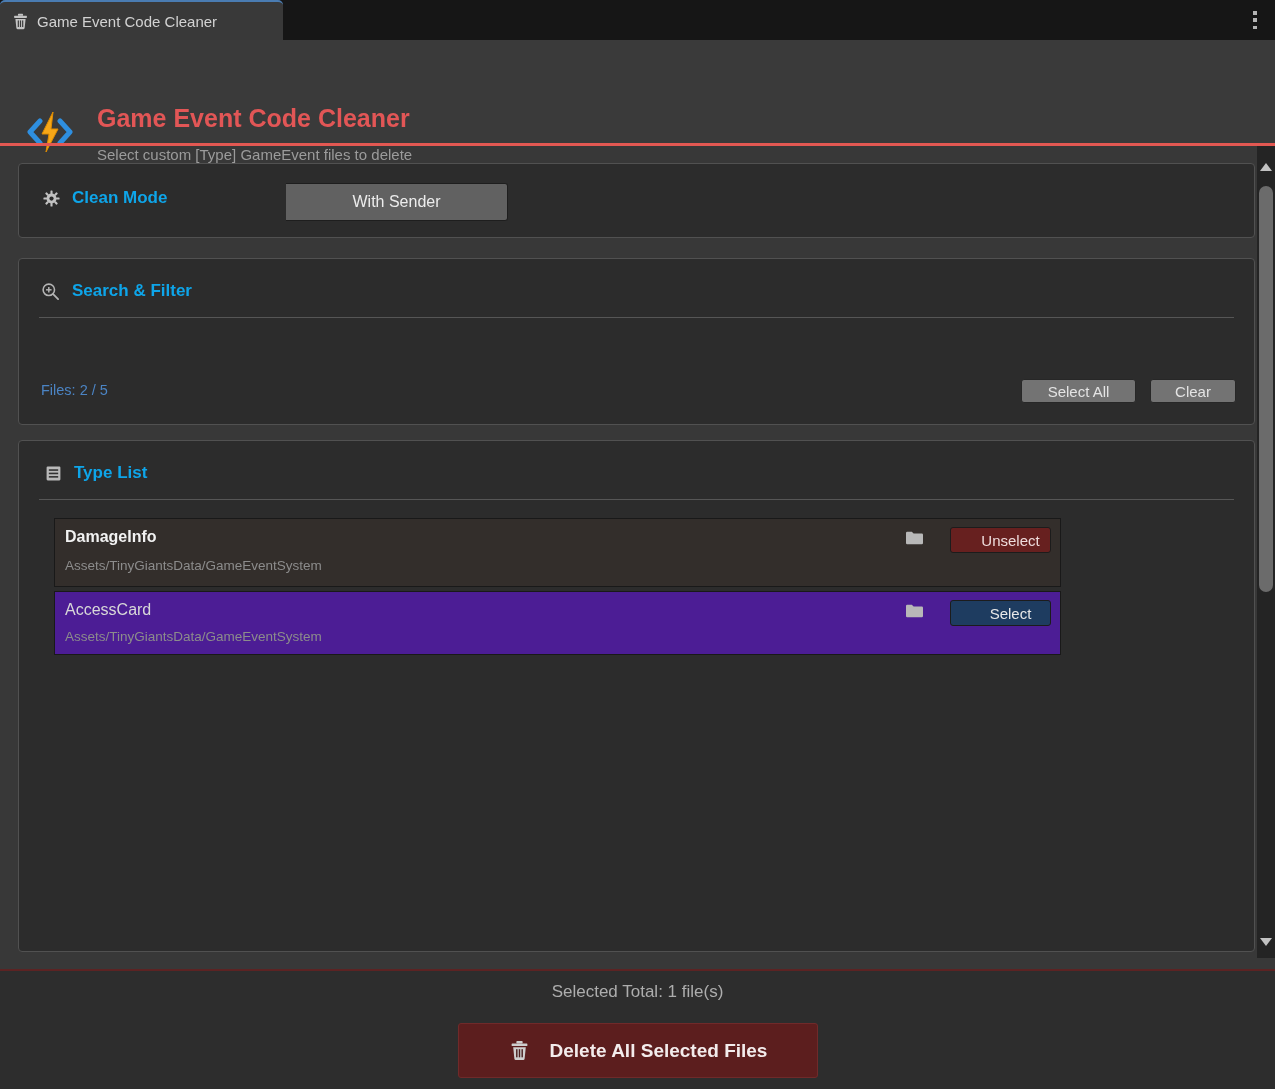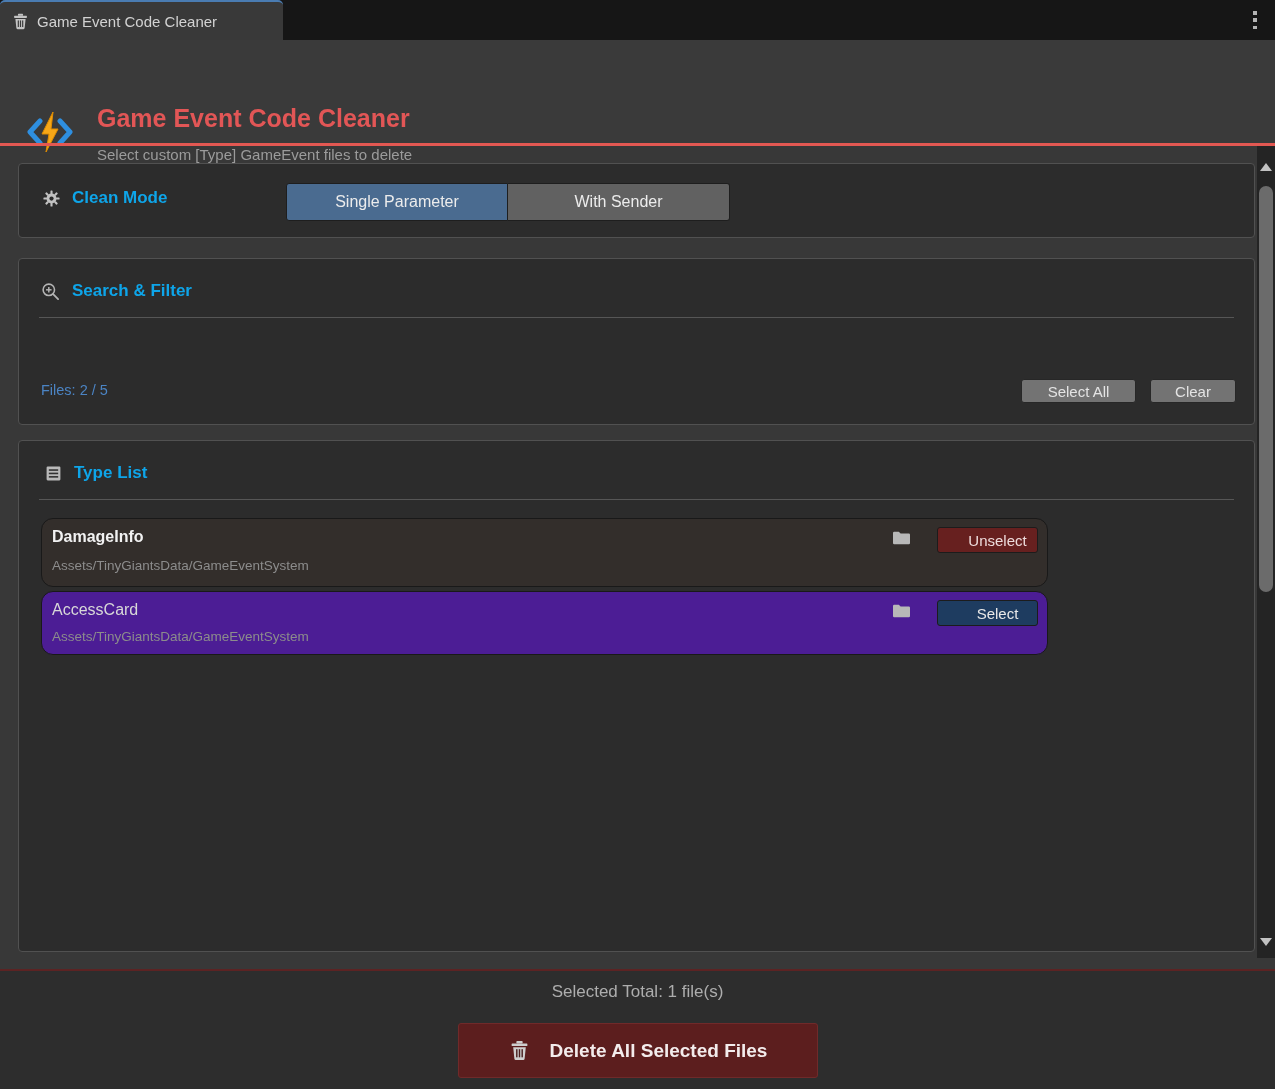--- a/index.html
+++ b/index.html
@@ -75,22 +75,22 @@
     color:#e4e4e4; font-size:15px; display:flex; align-items:center; justify-content:center;
     cursor:pointer; font-family:inherit;
   }
   .btn-select-all { right:118px; width:115px; }
   .btn-clear { right:18px; width:86px; }
 
   
   .p3-head { left:26px; top:22px; }
   .p3-div { top:58px; }
   .file-row {
-    position:absolute; left:22px; width:1007px;
-    border:1px solid #191919; border-radius:12px;
+    position:absolute; left:35px; width:1007px;
+    border:1px solid #191919; border-radius:0;
   }
   .row-0 { top:77px; height:69px; background:#332e2b; }
   .row-1 { top:150px; height:64px; background:#4c1d95; }
   .file-name { position:absolute; left:10px; top:9px; font-size:16px; color:#d8d8d8; }
   .row-0 .file-name { font-weight:bold; color:#f2f2f2; }
   .file-path { position:absolute; left:10px; top:39px; font-size:13.5px; color:#8c8c8c; }
   .row-1 .file-path { top:37px; }
   .folder { position:absolute; right:136px; top:11px; width:19px; height:16px; }
   .row-btn {
     position:absolute; right:9px; top:8px; width:101px; height:26px;
@@ -165,21 +165,20 @@
         <rect x="7" y="0.4" width="2" height="3.4" rx="0.6" transform="rotate(225 8 8)"></rect>
         <rect x="7" y="0.4" width="2" height="3.4" rx="0.6" transform="rotate(270 8 8)"></rect>
         <rect x="7" y="0.4" width="2" height="3.4" rx="0.6" transform="rotate(315 8 8)"></rect>
         <circle cx="8" cy="8" r="4.7"></circle>
       </g>
       <circle cx="8" cy="8" r="2" fill="#2c2c2c"></circle>
     </svg>
     <span class="sec-title">Clean Mode</span>
   </div>
   <div class="toggle-group">
-    <div class="toggle-btn on">Single Parameter</div>
     <div class="toggle-btn">With Sender</div>
   </div>
 </div>
 
 <div class="panel panel-2">
   <div class="sec-head p2-head">
     <svg width="19" height="19" viewBox="0 0 18 18">
       <circle cx="7.4" cy="7.4" r="5.4" fill="none" stroke="#b4b4b4" stroke-width="1.5"></circle>
       <line x1="11.5" y1="11.5" x2="16.2" y2="16.2" stroke="#b4b4b4" stroke-width="1.7" stroke-linecap="round"></line>
       <line x1="4.8" y1="7.4" x2="10" y2="7.4" stroke="#b4b4b4" stroke-width="1.4"></line>

